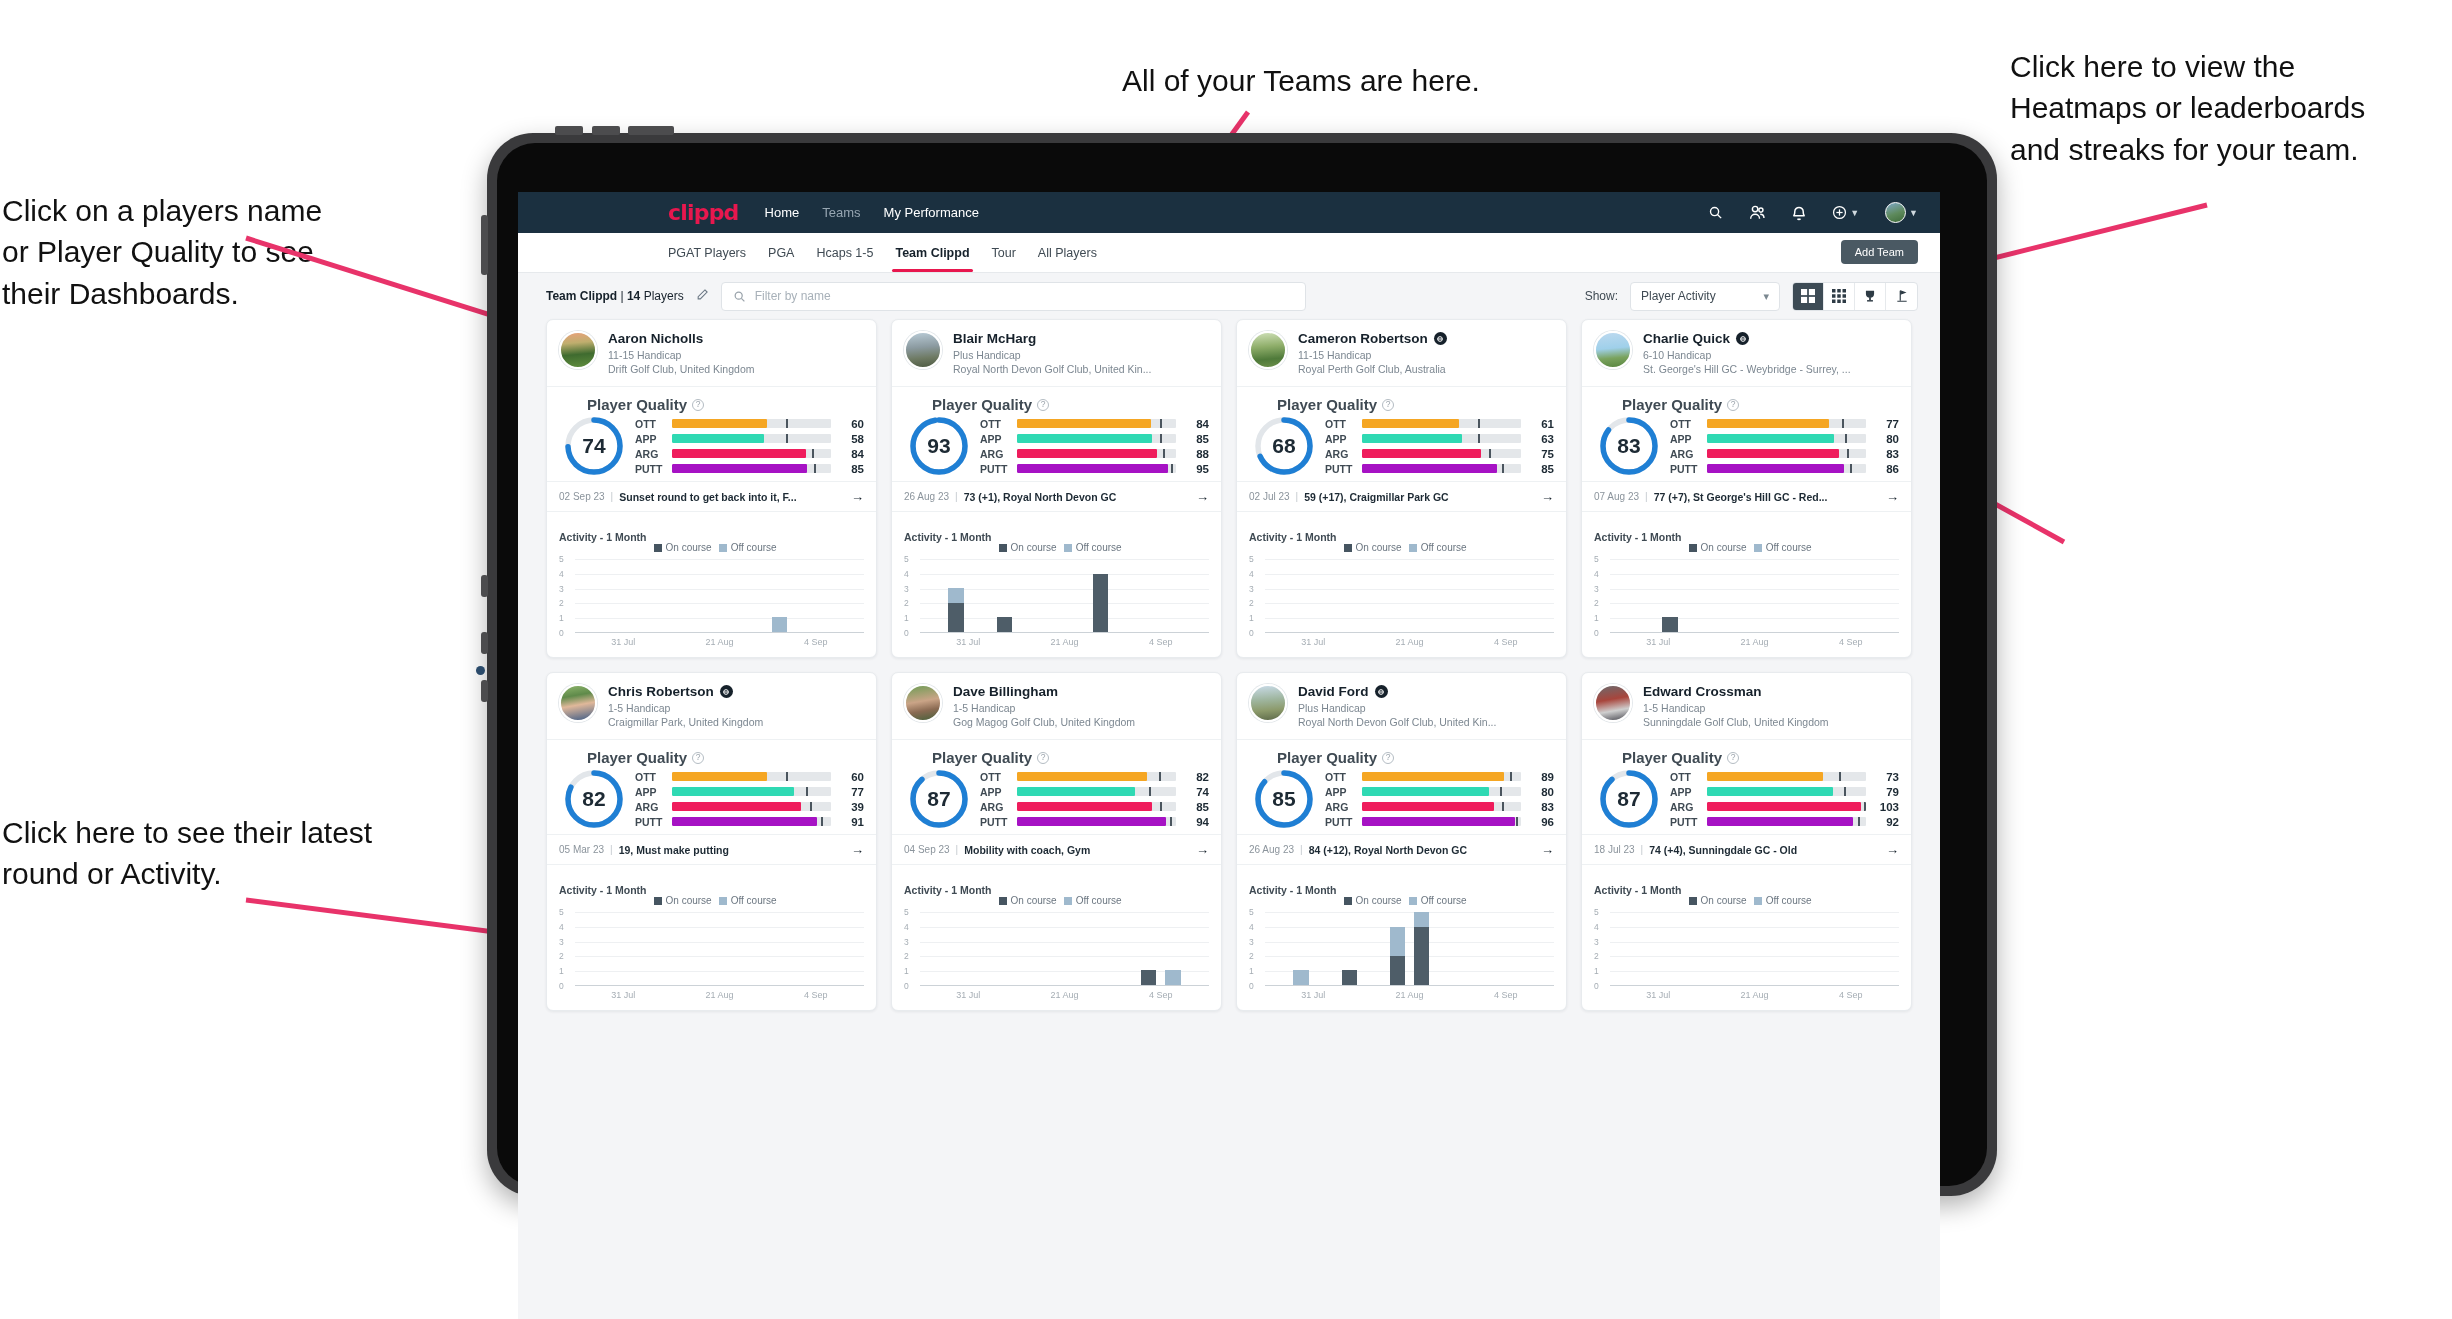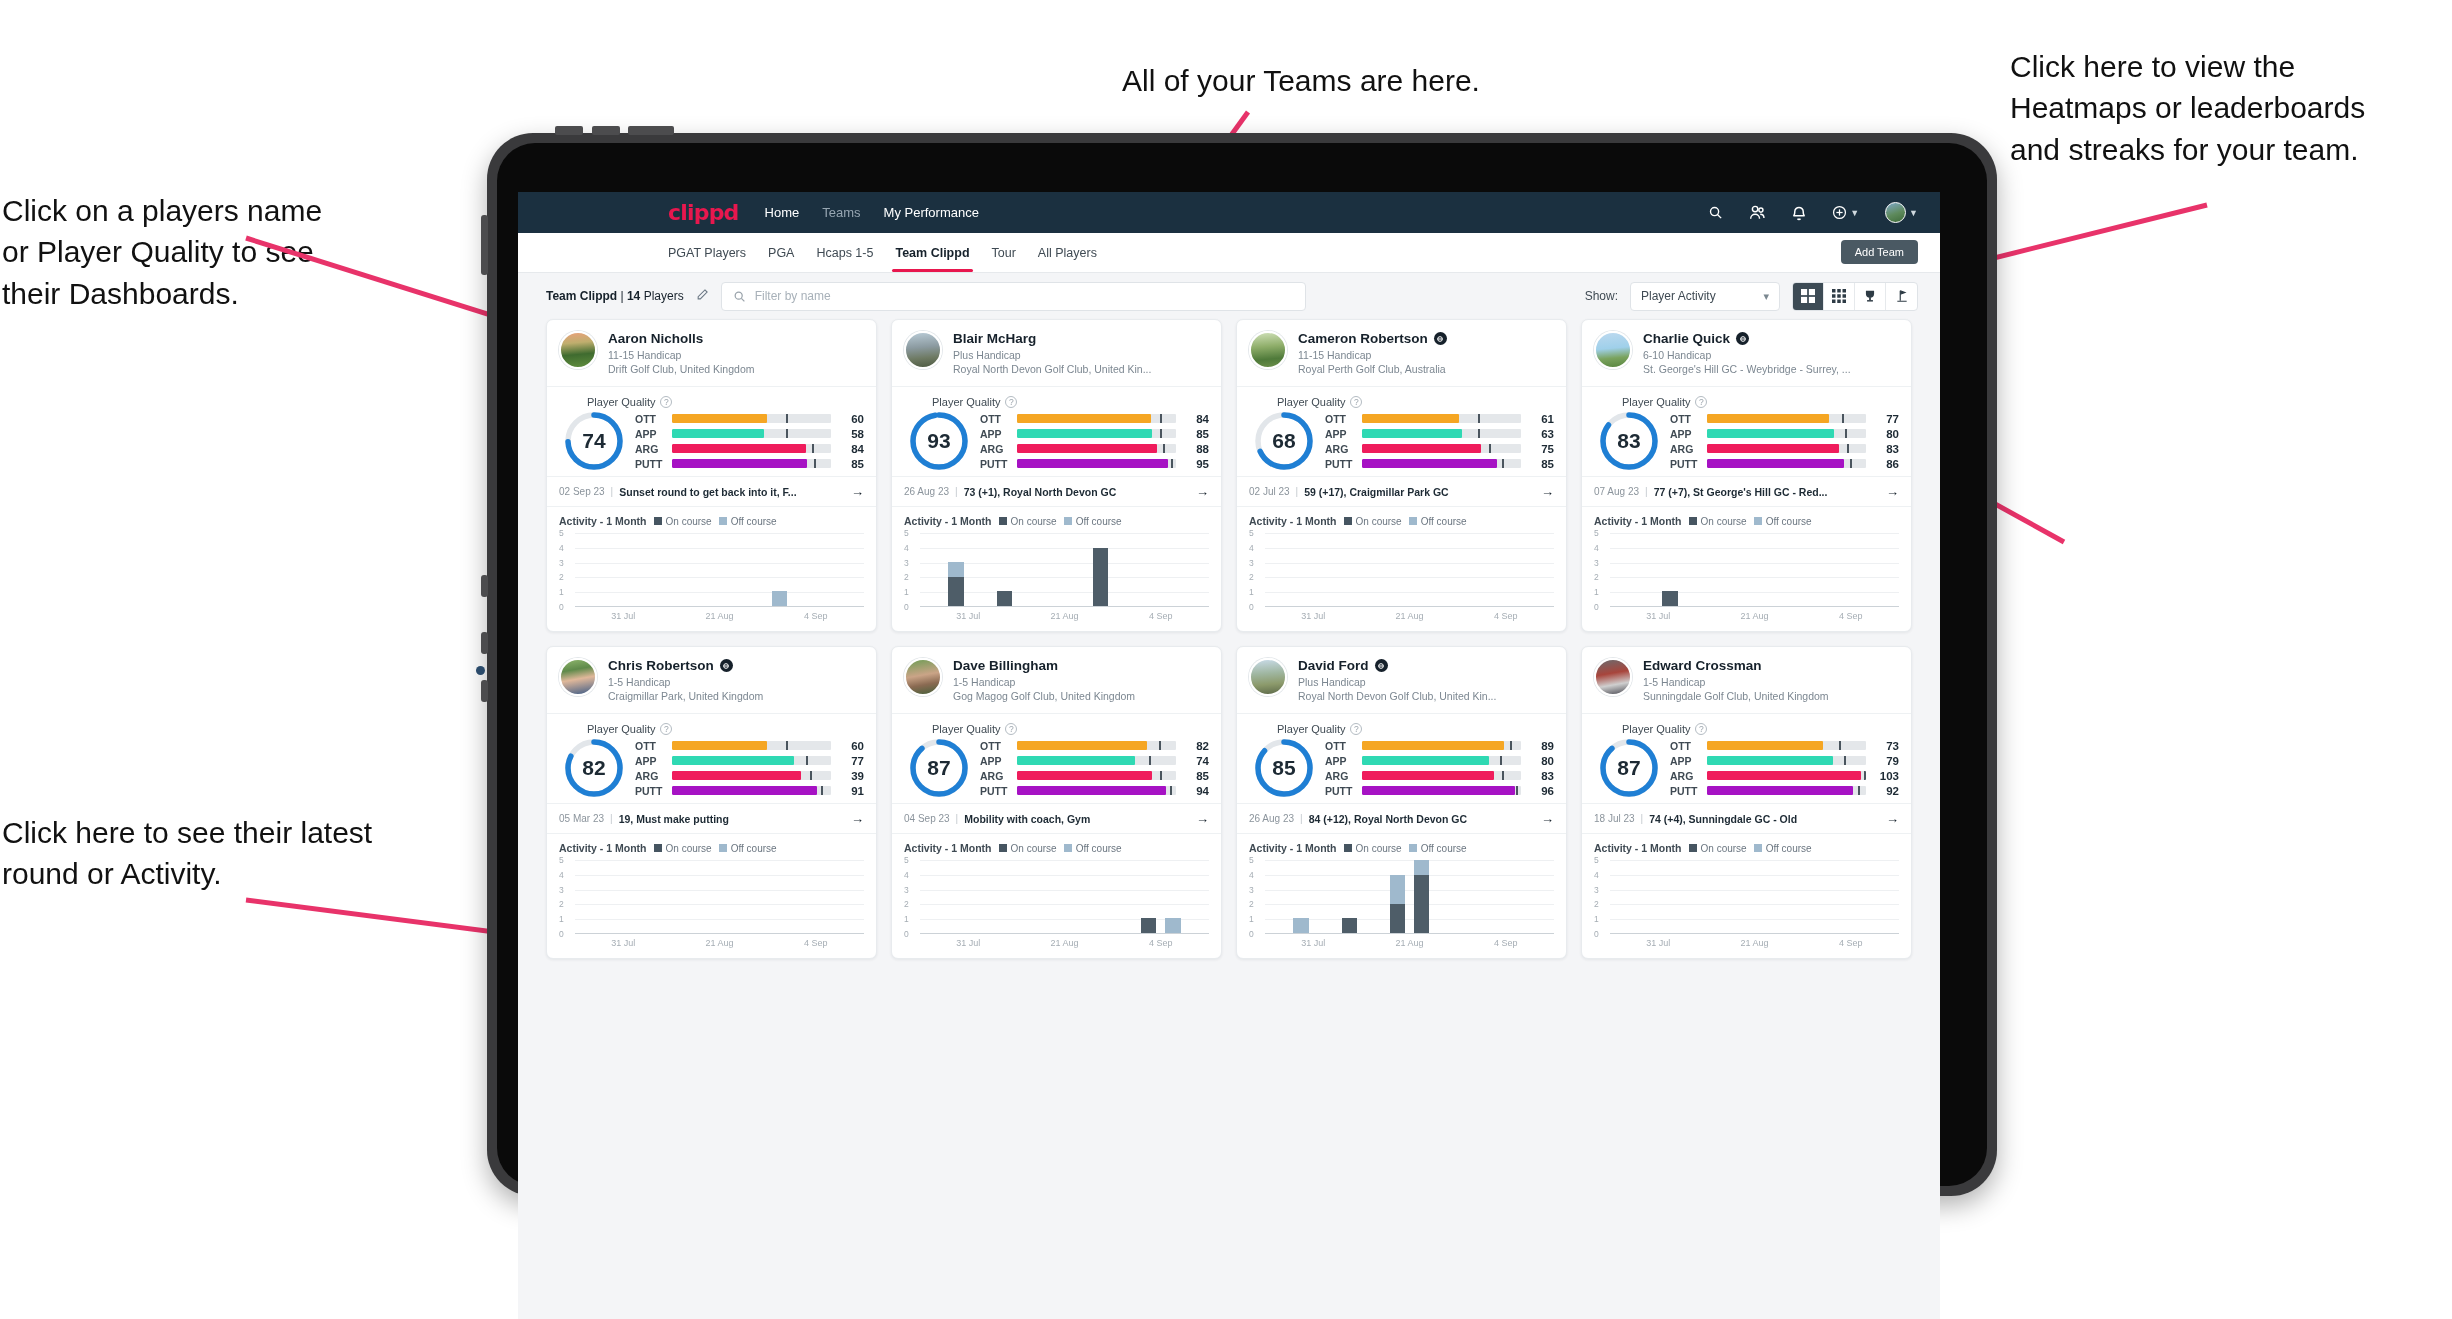--- a/index.html
+++ b/index.html
@@ -172,21 +172,21 @@
     display: inline-flex; align-items: center; justify-content: center; flex: none;
   }
   .phandi { font-size: 10.5px; color: #7c8791; margin-top: 3px; }
   .pclub {
     font-size: 10.5px; color: #7c8791; margin-top: 2px;
     white-space: nowrap; overflow: hidden; text-overflow: ellipsis; max-width: 225px;
   }
 
   .quality { border-top: 1px solid #eef1f3; padding: 9px 12px 4px 12px; }
   .q-title-row { display: flex; align-items: center; gap: 5px; }
-  .q-title { font-size: 11px; color: #3f4a53; font-weight: normal; padding-left: 28px; }
+  .q-title { font-size: 15px; color: #3f4a53; font-weight: bold; padding-left: 28px; }
   .q-help {
     width: 12px; height: 12px; border-radius: 50%; border: 1px solid #b4bcc3;
     color: #9aa3ab; font-size: 8.5px; display: flex; align-items: center;
     justify-content: center; line-height: 1;
   }
   .q-body { display: flex; align-items: center; gap: 10px; margin-top: 2px; }
   .ring-wrap { position: relative; width: 62px; height: 62px; flex: none; margin-left: 4px; }
   .ring-val {
     position: absolute; inset: 0; display: flex; align-items: center; justify-content: center;
     font-size: 21px; font-weight: bold; color: #1d2a34;
@@ -209,21 +209,21 @@
   .round-sep { font-size: 10px; color: #c3c9ce; }
   .round-txt {
     font-size: 10.5px; font-weight: bold; color: #1d2a34;
     white-space: nowrap; overflow: hidden; text-overflow: ellipsis; flex: 1;
   }
   .round-arrow { color: #16212b; font-size: 13px; flex: none; }
 
   .act { border-top: 1px solid #eef1f3; padding: 8px 12px 10px 12px; }
   .act-head { display: flex; align-items: center; gap: 7px; }
   .act-title { font-size: 10.5px; font-weight: bold; color: #3f4a53; white-space: nowrap; }
-  .leg { display: flex; align-items: center; gap: 4px; }
+  .leg { display: flex; align-items: center; gap: 4px; margin-top: 22px; }
   .leg-sw { width: 8px; height: 8px; }
   .leg-on { background: #465561; }
   .leg-off { background: #9fb9cd; }
   .leg-tx { font-size: 10px; color: #6b7681; white-space: nowrap; }
 
   .chart { position: relative; height: 74px; margin-top: 6px; padding-left: 16px; }
   .ylab {
     position: absolute; left: 0; font-size: 8.5px; color: #a5adb4;
     transform: translateY(-50%);
   }

